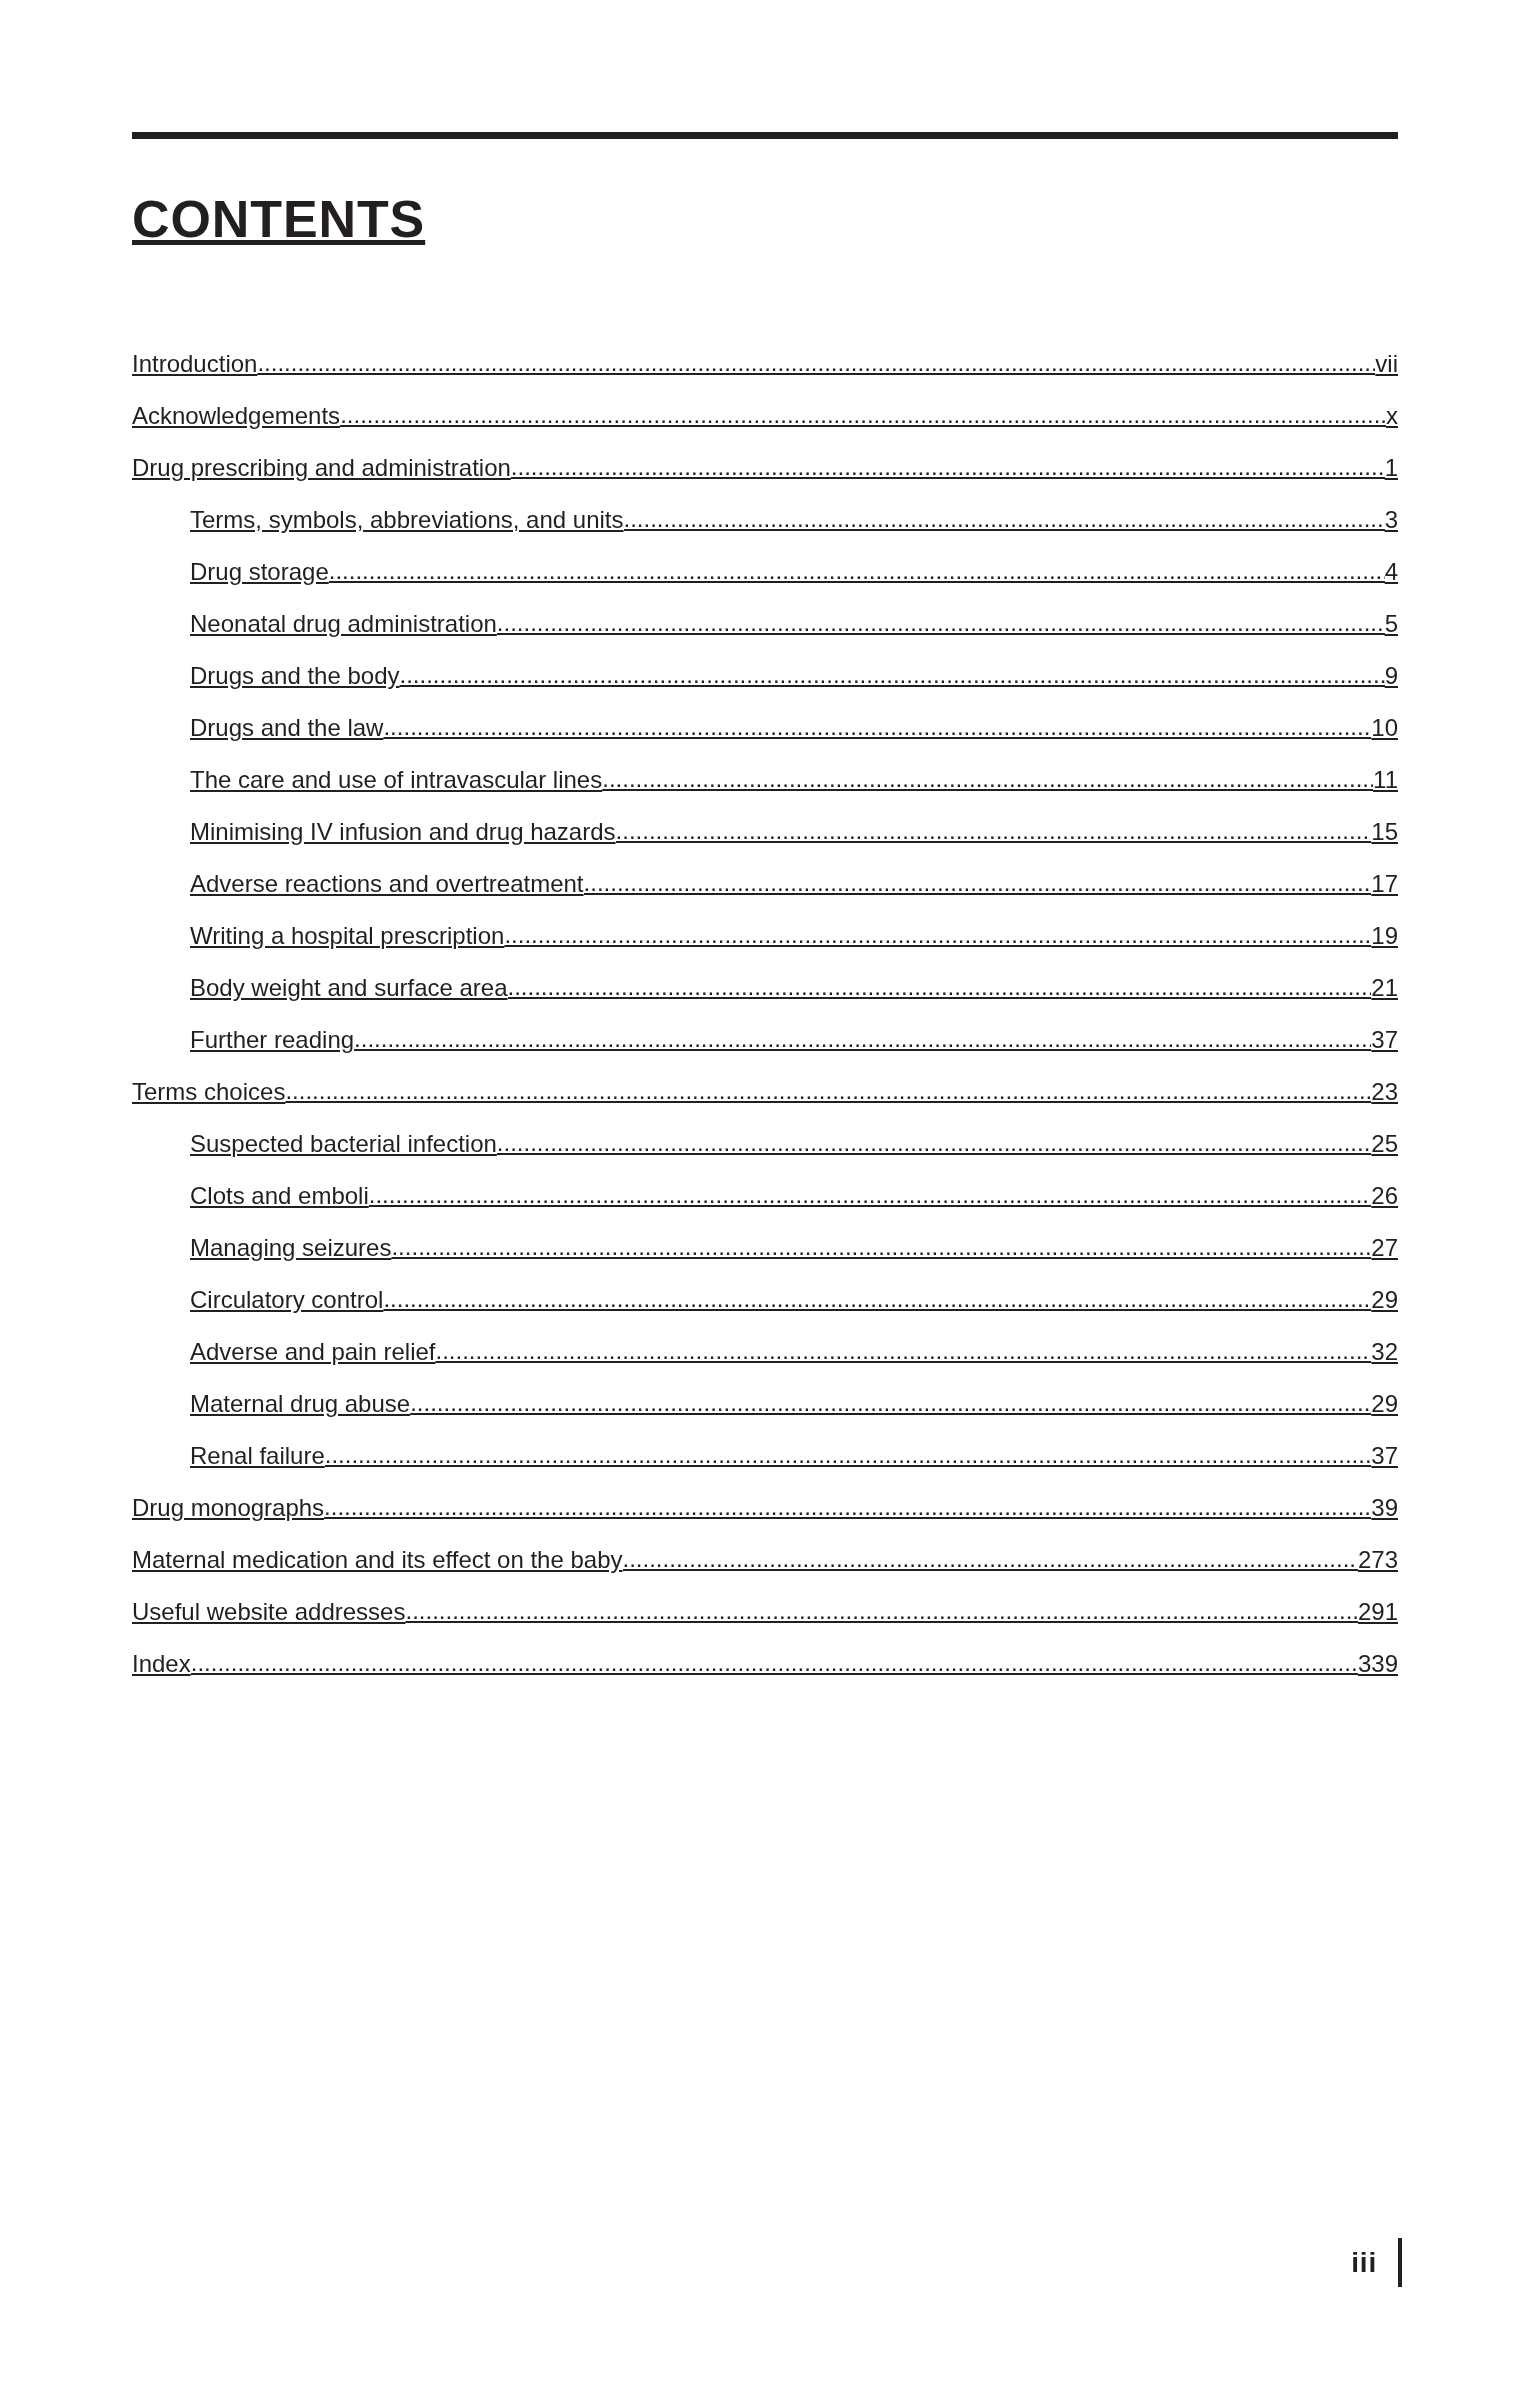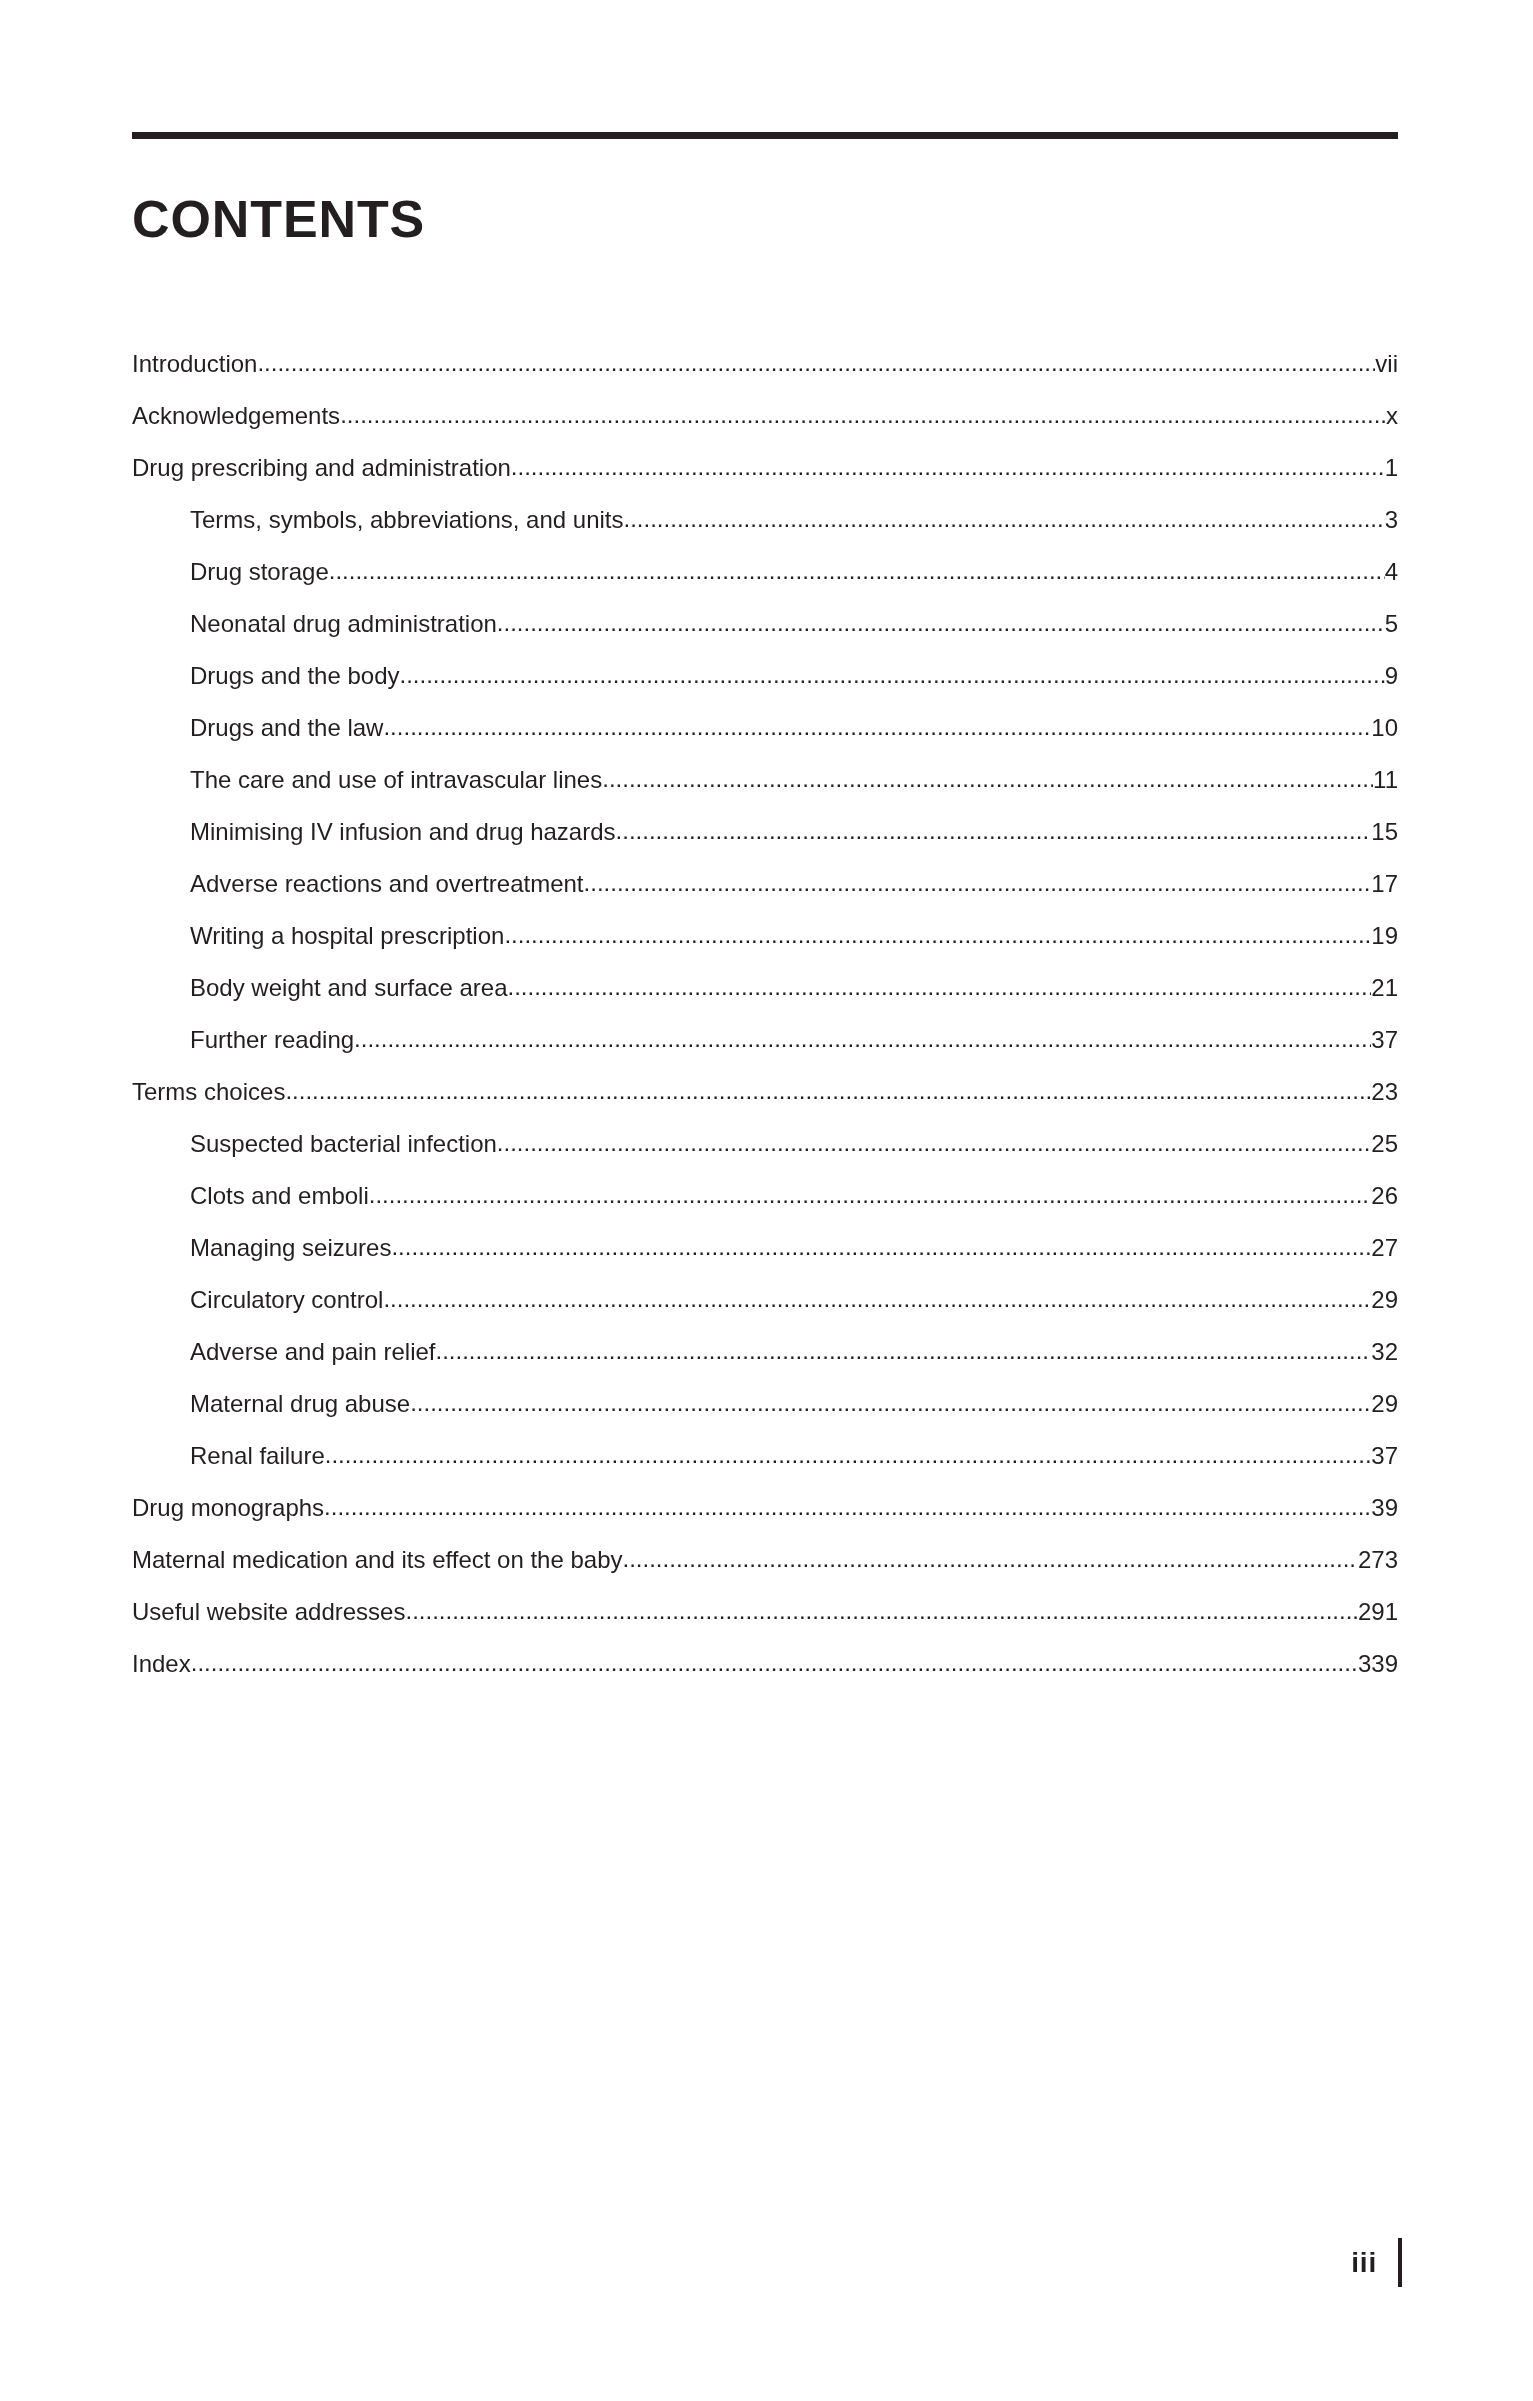--- a/index.html
+++ b/index.html
@@ -17,20 +17,21 @@
     height: 2401px;
     background: #ffffff;
     box-sizing: border-box;
     overflow: hidden;
   }
   .content-area {
     position: absolute;
     left: 132px;
     top: 132px;
     width: 1266px;
+    text-decoration: underline;
   }
   .top-rule {
     width: 100%;
     height: 6.6px;
     background: #231f20;
   }
   .page-title {
     font-size: 52px;
     font-weight: bold;
     letter-spacing: 0.9px;

